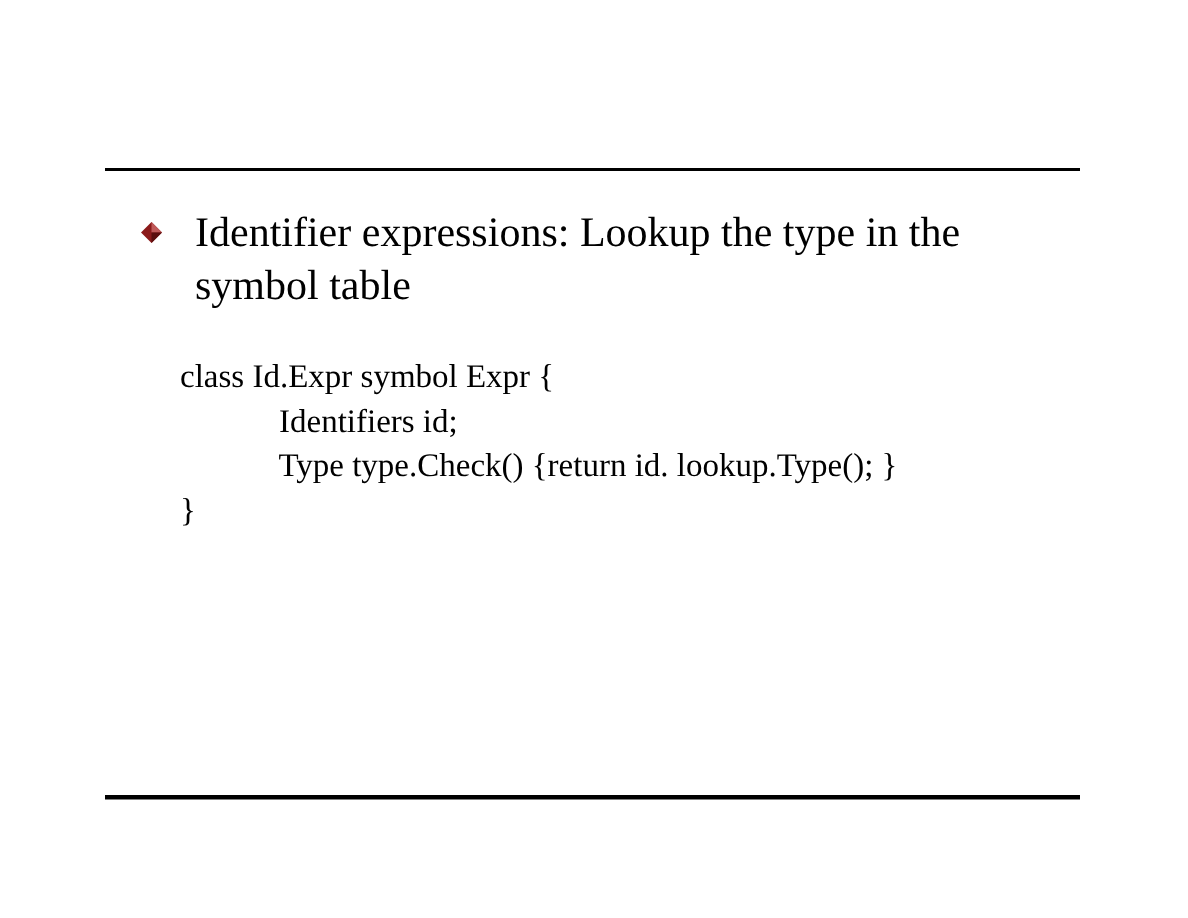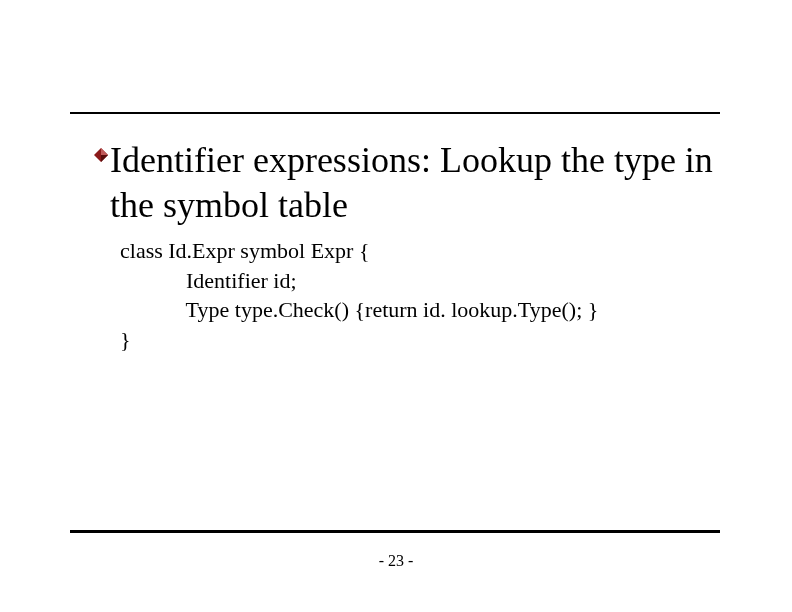--- a/index.html
+++ b/index.html
@@ -39,22 +39,22 @@
     width: 620px;
   }
   .bullet-icon {
     position: absolute;
     left: 0;
     top: 10px;
     width: 14px;
     height: 14px;
   }
   .bullet-text {
-    margin-left: 16px;
-    font-size: 36px;
+    margin-left: 36px;
+    font-size: 28px;
     line-height: 1.25;
   }
   .code-block {
     position: absolute;
     left: 120px;
     top: 236px;
     font-size: 22px;
     line-height: 1.35;
     white-space: pre;
     font-family: "Times New Roman", Times, serif;
@@ -86,21 +86,20 @@
       <svg width="14" height="14" viewBox="0 0 14 14">
         <polygon points="7,0 14,7 7,14 0,7" fill="#8b1a1a"></polygon>
         <polygon points="7,0 14,7 7,7" fill="#c05a5a"></polygon>
         <polygon points="7,7 14,7 7,14" fill="#5a0e0e"></polygon>
       </svg>
     </span>
     <div class="bullet-text">Identifier expressions: Lookup the type in the symbol table</div>
   </div>
 
   <div class="code-block"><span>class Id.Expr symbol Expr {</span>
-<span>            Identifier id;</span>
+<span>            Identifiers id;</span>
 <span>            Type type.Check() {return id. lookup.Type(); }</span>
 <span>}</span></div>
 
   <div class="bottom-rule"></div>
 
-  <div class="page-number">- 23 -</div>
 
 </div>
 
 </body></html>

